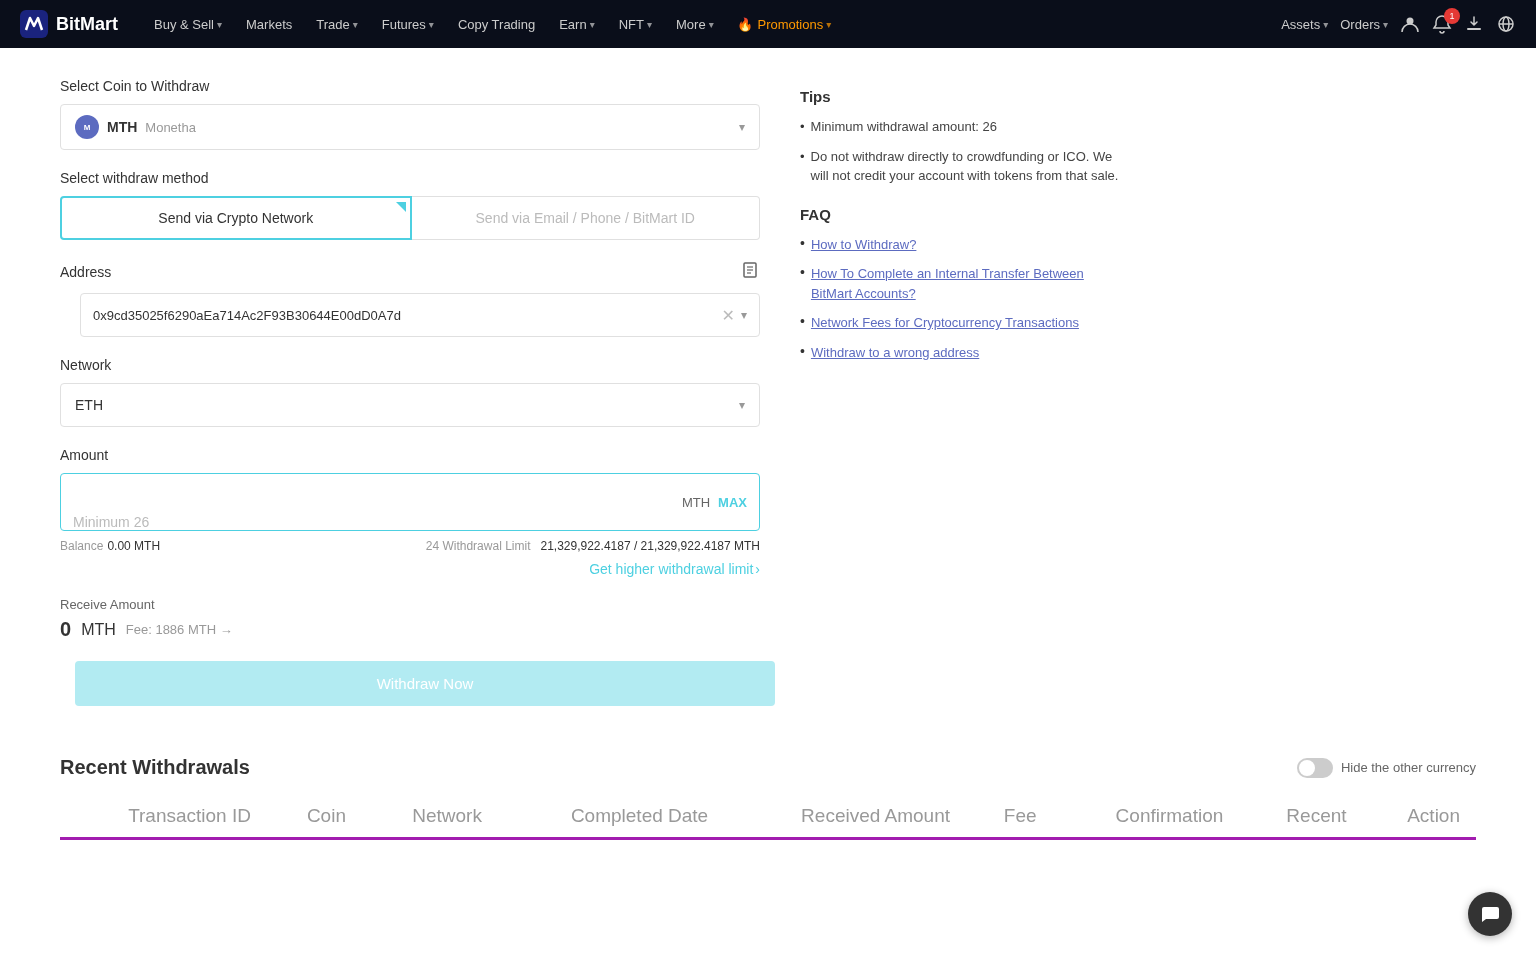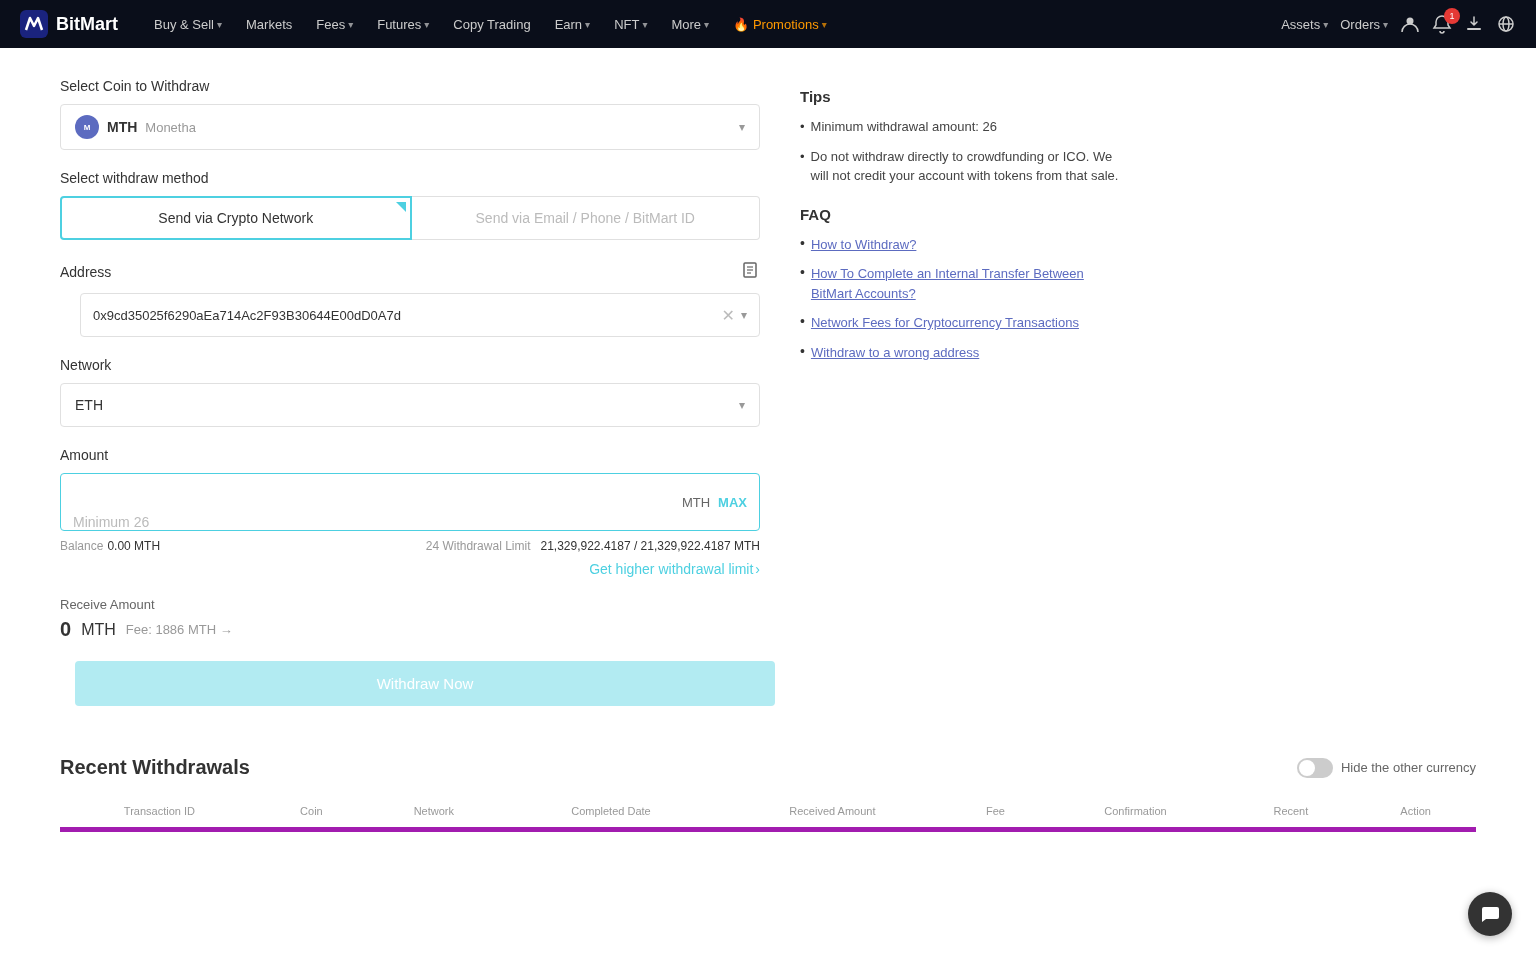--- a/index.html
+++ b/index.html
@@ -165,22 +165,22 @@
       position: relative; cursor: pointer;
     }
     .toggle-switch::after {
       content: ''; position: absolute; top: 2px; left: 2px;
       width: 16px; height: 16px; background: #fff; border-radius: 50%;
     }
 
     
     .withdrawals-table { width: 100%; border-collapse: collapse; }
     .withdrawals-table th {
-      padding: 10px 16px; text-align: center; font-size: 11px; color: #999;
-      font-weight: 400; border-bottom: 5px solid #a21caf;
+      padding: 10px 16px; text-align: right; font-size: 19px; color: #999;
+      font-weight: 400; border-bottom: 3px solid #a21caf;
     }
 
     
     .chat-bubble {
       position: fixed; bottom: 24px; right: 24px;
       width: 44px; height: 44px; background: #333; border-radius: 50%;
       display: flex; align-items: center; justify-content: center;
       cursor: pointer; color: #fff; font-size: 20px;
       box-shadow: 0 2px 8px rgba(0,0,0,0.3);
     }
@@ -199,21 +199,21 @@
 
   <div class="nav-links">
     <div class="nav-item">
       <span>Buy &amp; Sell</span>
       <span class="nav-chevron">▾</span>
     </div>
     <div class="nav-item">
       <span>Markets</span>
     </div>
     <div class="nav-item">
-      <span>Fees</span>
+      <span>Trade</span>
       <span class="nav-chevron">▾</span>
     </div>
     <div class="nav-item">
       <span>Futures</span>
       <span class="nav-chevron">▾</span>
     </div>
     <div class="nav-item">
       <span>Copy Trading</span>
     </div>
     <div class="nav-item">

